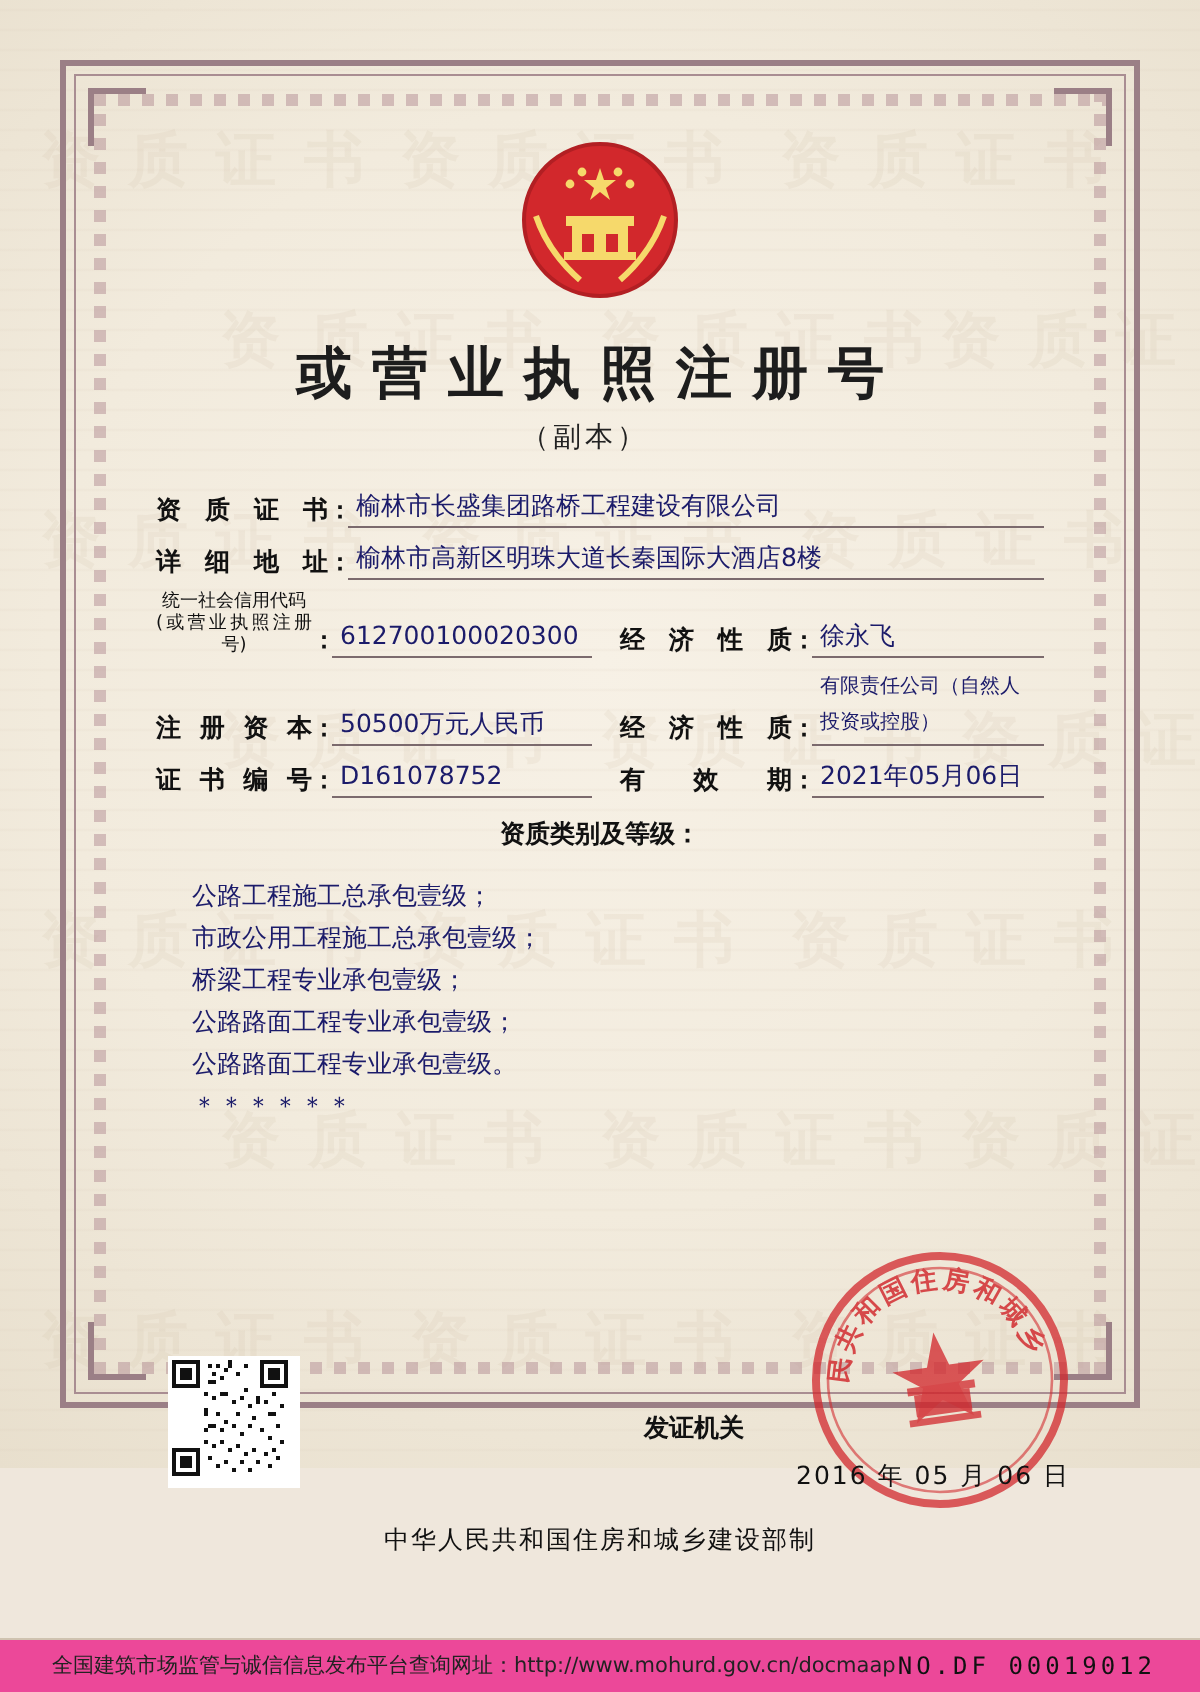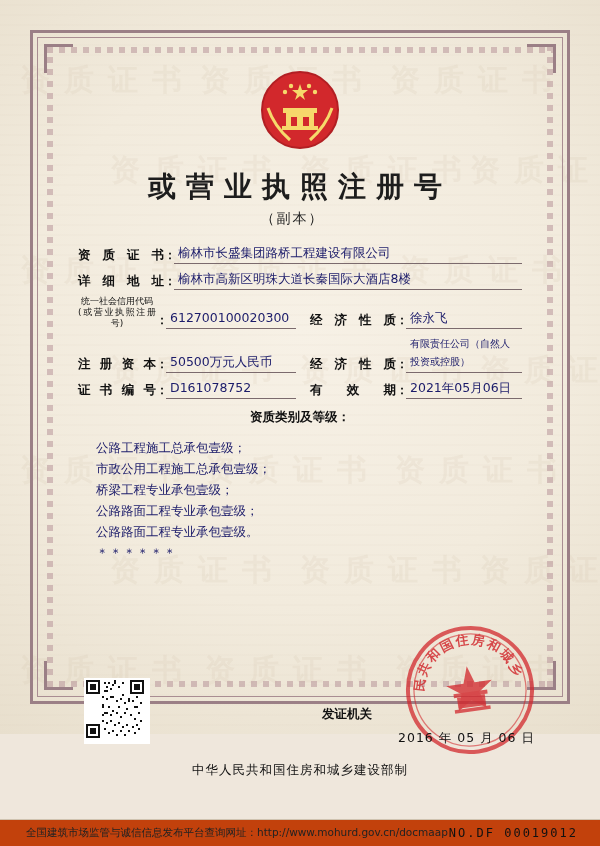--- a/index.html
+++ b/index.html
@@ -117,21 +117,21 @@
 
   
   .seal{
     position:absolute;left:390px;top:620px;width:160px;height:140px;
     opacity:.82;transform:rotate(-8deg);
   }
 
   
   .footer{
     position:absolute;left:0;bottom:0;width:600px;height:26px;
-    background:#c2410c;border-top:1px solid #cfc3b0;
+    background:#ec4899;border-top:1px solid #cfc3b0;
     display:flex;align-items:center;
   }
   .footer-left{
     position:absolute;left:26px;font-size:10.5px;color:#222;white-space:nowrap;
   }
   .footer-right{
     position:absolute;right:22px;font-size:12px;color:#111;letter-spacing:2px;
     font-family:"DejaVu Sans Mono","Liberation Mono",monospace;
   }
 </style>

